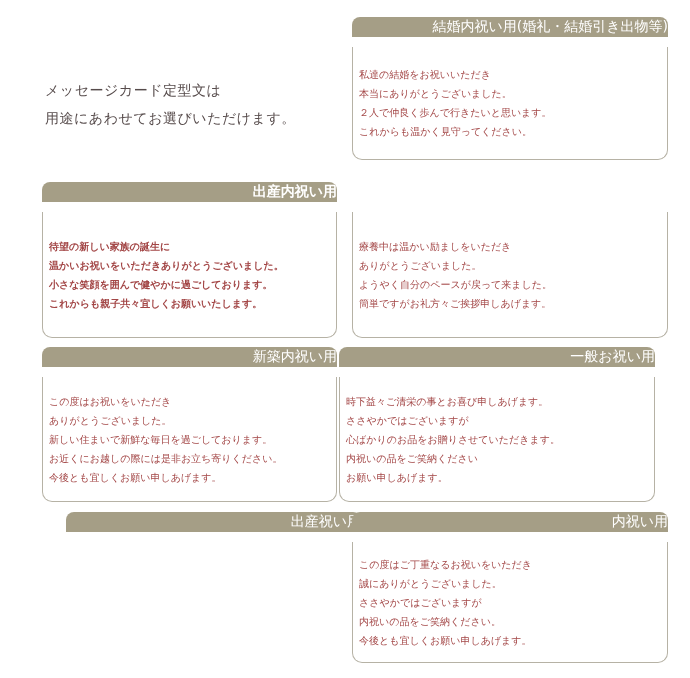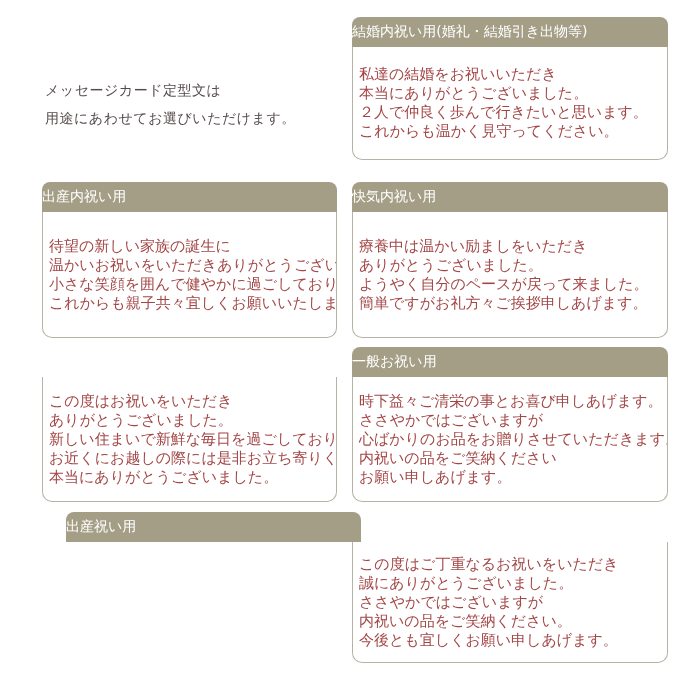--- a/index.html
+++ b/index.html
@@ -25,57 +25,57 @@
     left: 45px;
     top: 76px;
     font-size: 14px;
     line-height: 28px;
     color: var(--intro-text);
     white-space: pre;
     letter-spacing: 0.5px;
   }
   .card { position: absolute; }
   .card-header {
-    height: 30px;
+    height: 20px;
     background: var(--header-bg);
     border-radius: 8px 8px 0 0;
     display: flex;
     align-items: center;
-    justify-content: flex-start;
+    justify-content: flex-end;
     overflow: hidden;
   }
   .card-title {
     color: var(--header-text);
     font-size: 14px;
     white-space: pre;
   }
   .card-body {
     position: absolute;
     top: 30px; left: 0; right: 0; bottom: 0;
     background: var(--page-bg);
     border: 1px solid var(--card-border);
     border-top: none;
     border-radius: 0 0 10px 10px;
     display: flex;
     align-items: center;
     overflow: hidden;
   }
   .card-text {
     padding-left: 6px;
-    font-size: 15px;
+    font-size: 10px;
     line-height: 19px;
     color: var(--body-text);
     white-space: pre;
   }
   
   .card-1 { left: 352px; top: 17px;  width: 316px; height: 143px; }
-  .card-2 { left: 42px;  top: 182px; width: 295px; height: 156px; }
+  .card-2 { left: 42px;  top: 182px; width: 295px; height: 156px; font-weight: bold; }
   .card-3 { left: 352px; top: 182px; width: 316px; height: 156px; }
   .card-4 { left: 42px;  top: 347px; width: 295px; height: 155px; }
-  .card-5 { left: 352px; top: 347px; width: 316px; height: 155px; border-radius: 28px; }
+  .card-5 { left: 339px; top: 347px; width: 316px; height: 155px; border-radius: 28px; }
   .card-6 { left: 42px;  top: 512px; width: 295px; height: 151px; margin-left: 24px; }
   .card-7 { left: 352px; top: 512px; width: 316px; height: 151px; }
 </style>
 </head>
 <body>
 
 <div class="page">
 
   <div class="intro">メッセージカード定型文は
 用途にあわせてお選びいただけます。</div>
@@ -98,38 +98,38 @@
     </div>
     <div class="card-body">
       <div class="card-text">待望の新しい家族の誕生に
 温かいお祝いをいただきありがとうございました。
 小さな笑顔を囲んで健やかに過ごしております。
 これからも親子共々宜しくお願いいたします。</div>
     </div>
   </div>
 
   <div class="card card-3">
-    <div class="card-header">
-      <span class="card-title">快気内祝い用</span>
-    </div>
     <div class="card-body">
       <div class="card-text">療養中は温かい励ましをいただき
 ありがとうございました。
 ようやく自分のペースが戻って来ました。
 簡単ですがお礼方々ご挨拶申しあげます。</div>
     </div>
   </div>
 
   <div class="card card-4">
+    <div class="card-header">
+      <span class="card-title">新築内祝い用</span>
+    </div>
     <div class="card-body">
       <div class="card-text">この度はお祝いをいただき
 ありがとうございました。
 新しい住まいで新鮮な毎日を過ごしております。
 お近くにお越しの際には是非お立ち寄りください。
-本当にありがとうございました。</div>
+今後とも宜しくお願い申しあげます。</div>
     </div>
   </div>
 
   <div class="card card-5">
     <div class="card-header">
       <span class="card-title">一般お祝い用</span>
     </div>
     <div class="card-body">
       <div class="card-text">時下益々ご清栄の事とお喜び申しあげます。
 ささやかではございますが
@@ -139,20 +139,23 @@
     </div>
   </div>
 
   <div class="card card-6">
     <div class="card-header">
       <span class="card-title">出産祝い用</span>
     </div>
   </div>
 
   <div class="card card-7">
+    <div class="card-header">
+      <span class="card-title">内祝い用</span>
+    </div>
     <div class="card-body">
       <div class="card-text">この度はご丁重なるお祝いをいただき
 誠にありがとうございました。
 ささやかではございますが
 内祝いの品をご笑納ください。
 今後とも宜しくお願い申しあげます。</div>
     </div>
   </div>
 
 </div>

